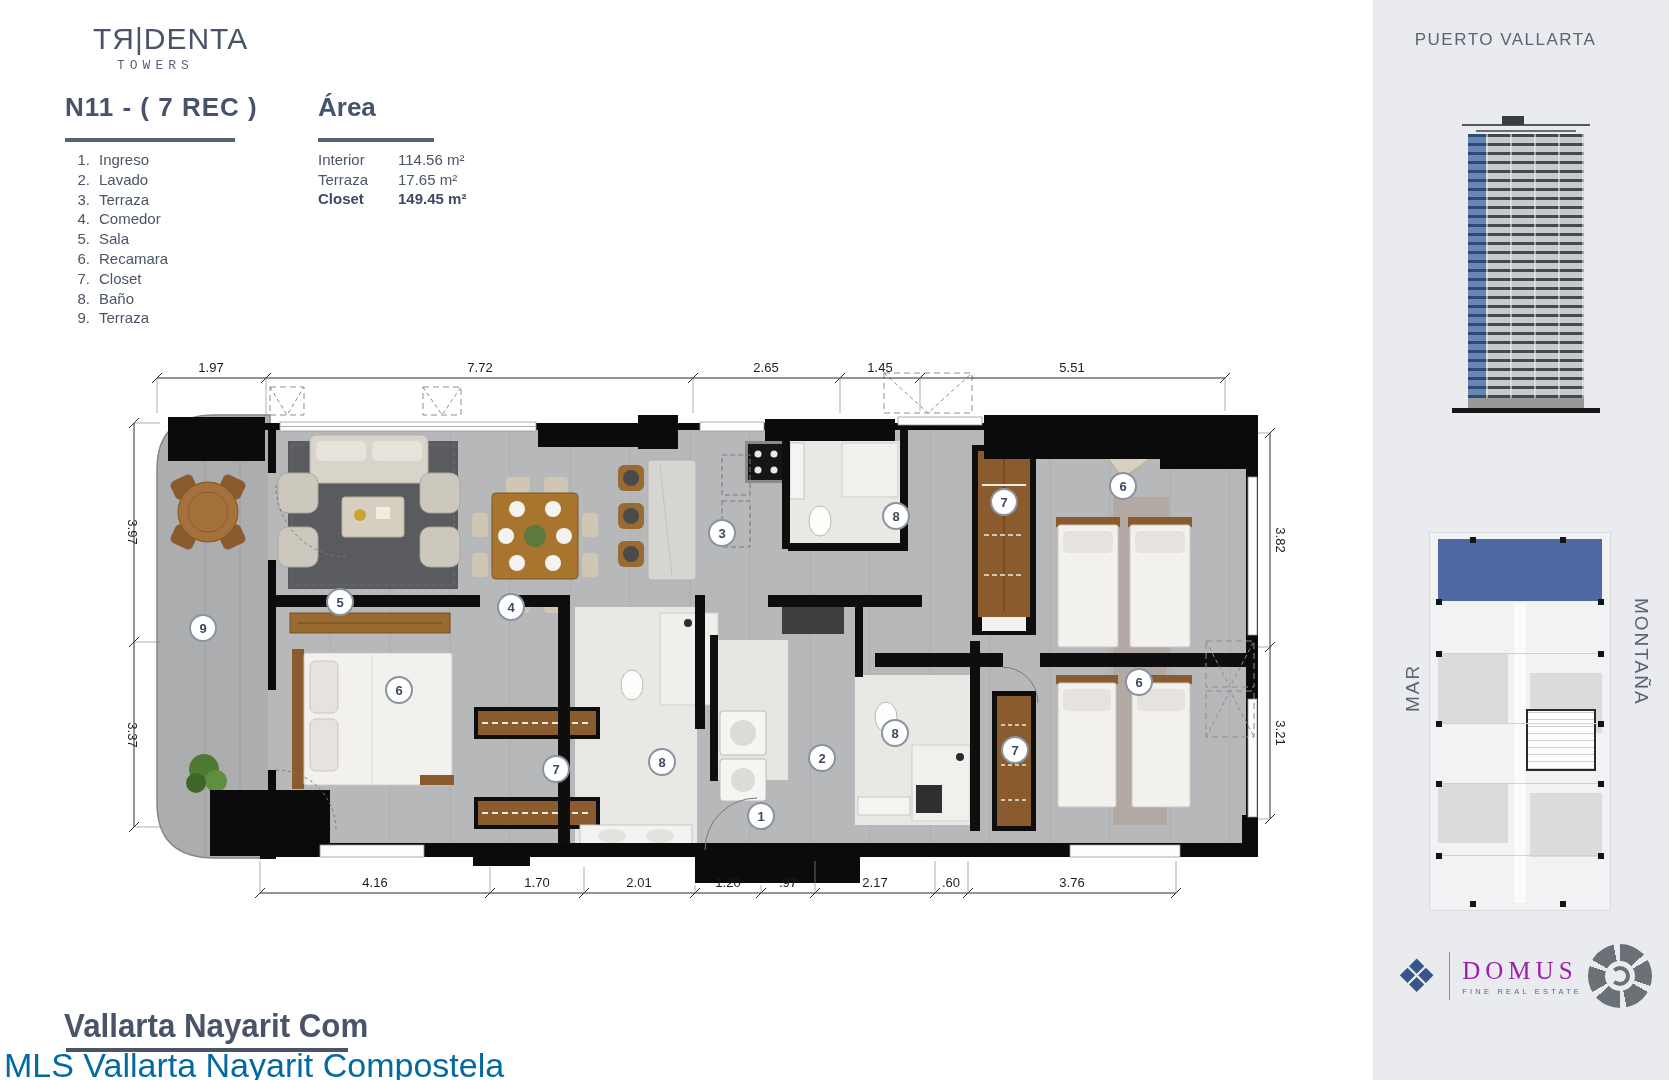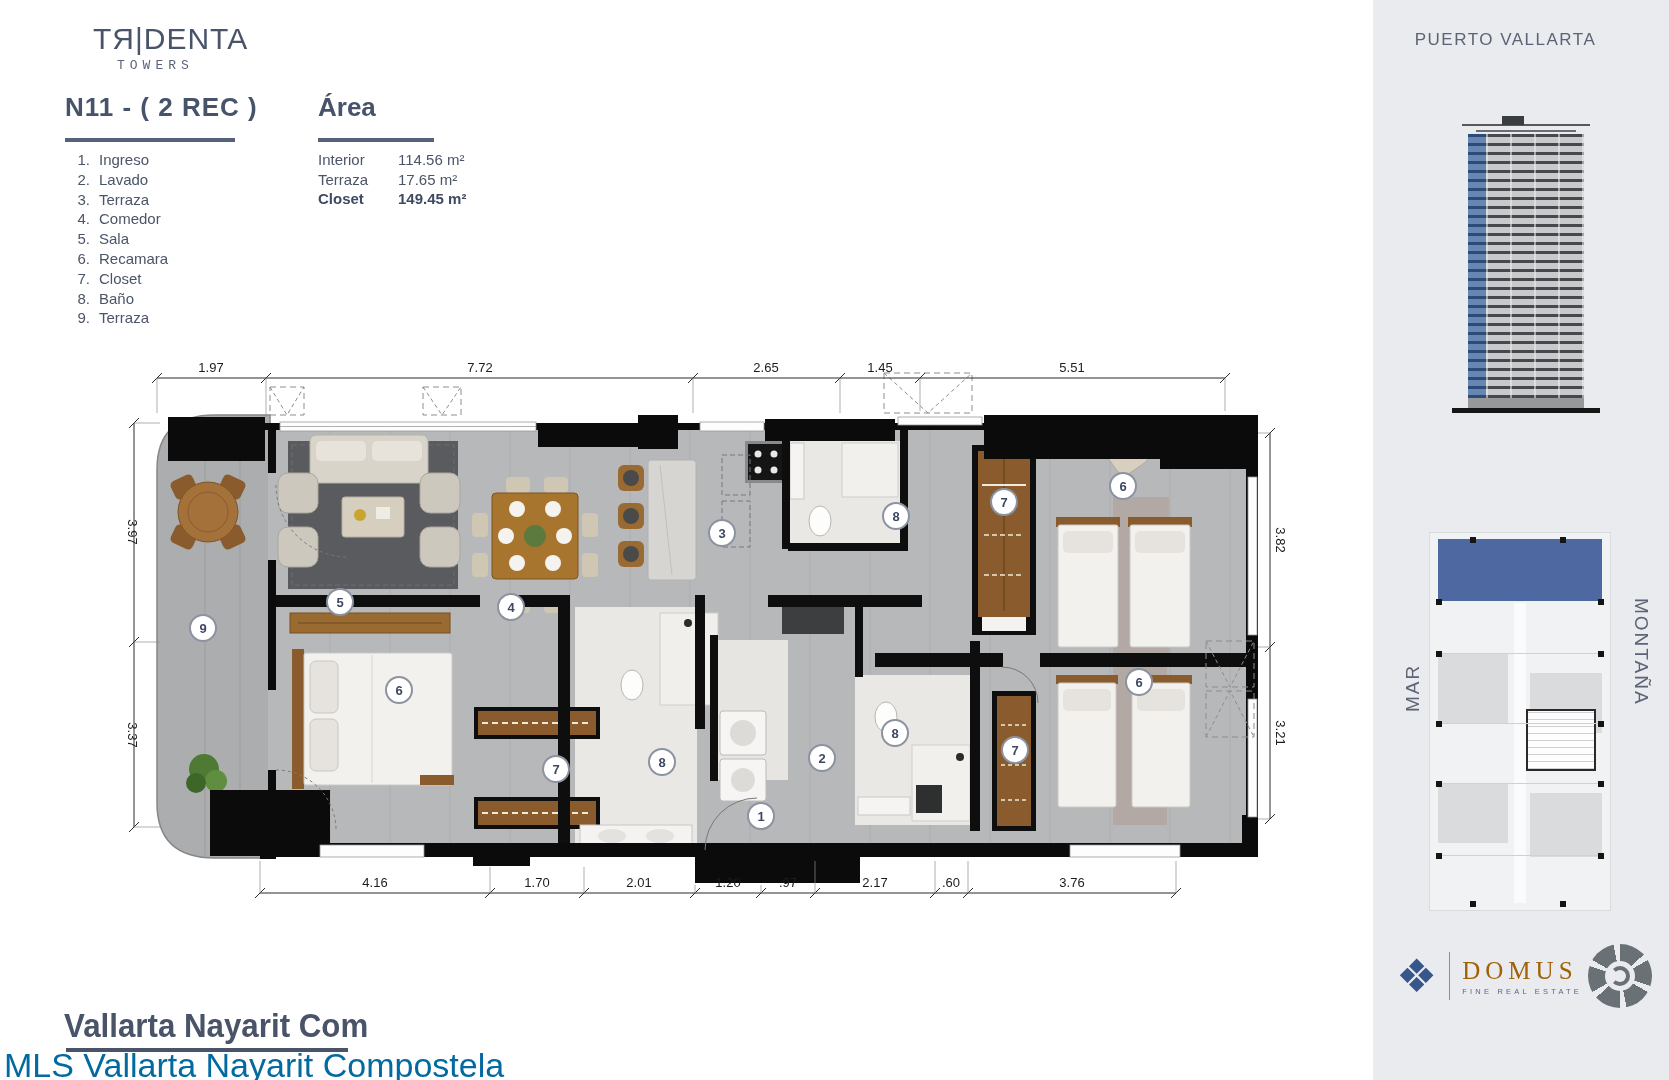--- a/index.html
+++ b/index.html
@@ -47,21 +47,21 @@
     background-image:repeating-linear-gradient(0deg,#cfd1d4 0 1px,transparent 1px 7px);}
   .kp-line{position:absolute;left:6px;width:168px;height:1px;background:#cfd2d5;}
   .kp-shade{position:absolute;background:#d9dbdd;}
   .kp-dot{position:absolute;width:6px;height:6px;background:#141414;}
   .vlabel{position:absolute;font-size:19px;letter-spacing:2px;color:#5d6476;white-space:nowrap;transform-origin:left top;}
 
   
   .domus{position:absolute;left:1396px;top:952px;display:flex;align-items:center;}
   .domus-emblem{font-size:46px;line-height:46px;color:#36568c;}
   .domus-div{width:1px;height:48px;background:#8a8f98;margin:0 12px;}
-  .domus-name{font-family:"Liberation Serif",serif;font-size:25px;letter-spacing:5px;color:#a16207;}
+  .domus-name{font-family:"Liberation Serif",serif;font-size:25px;letter-spacing:5px;color:#a21caf;}
   .domus-tag{font-size:7.5px;letter-spacing:3.2px;color:#56678a;margin-top:2px;}
   .gray-emblem{position:absolute;left:1588px;top:944px;width:64px;height:64px;border-radius:50%;
     background:conic-gradient(#697076 0 48deg,transparent 48deg 60deg,#697076 60deg 108deg,transparent 108deg 120deg,#697076 120deg 168deg,transparent 168deg 180deg,#697076 180deg 228deg,transparent 228deg 240deg,#697076 240deg 288deg,transparent 288deg 300deg,#697076 300deg 348deg,transparent 348deg 360deg);}
   .gray-emblem .hole{position:absolute;left:17px;top:17px;width:30px;height:30px;border-radius:50%;background:#e9ebee;}
   .gray-emblem .g{position:absolute;left:22px;top:22px;width:12px;height:12px;border:4px solid #697076;border-radius:50%;border-left-color:transparent;}
 
   
   .wm-back{position:absolute;left:4px;top:1046px;font-size:34px;color:#0369a1;white-space:nowrap;}
   .wm-front{position:absolute;left:64px;top:1006px;font-size:34px;font-weight:600;color:#4a5468;white-space:nowrap;transform:scaleX(.92);transform-origin:left top;}
   .wm-rule{position:absolute;left:66px;top:1048px;width:282px;height:4px;background:#4a5468;}
@@ -71,21 +71,21 @@
   .dimtxt{font-size:13px;fill:#1c1c1c;font-family:"Liberation Sans",sans-serif;}
   .mktxt{font-size:13px;font-weight:bold;fill:#3d4963;font-family:"Liberation Sans",sans-serif;}
 </style>
 </head>
 <body>
 
 <div id="page">
 
   <div class="logo-main">TЯ|DENTA</div>
   <div class="logo-sub">TOWERS</div>
-  <div class="h-unit">N11 - ( 2 REC )</div>
+  <div class="h-unit">N11 - ( 7 REC )</div>
   <div class="rule rule-unit"></div>
   <div class="h-area">Área</div>
   <div class="rule rule-area"></div>
 
   <div class="legend">
     <div class="row">
         <span class="num">1.</span>
         <span>Ingreso</span>
       </div>
     <div class="row">

